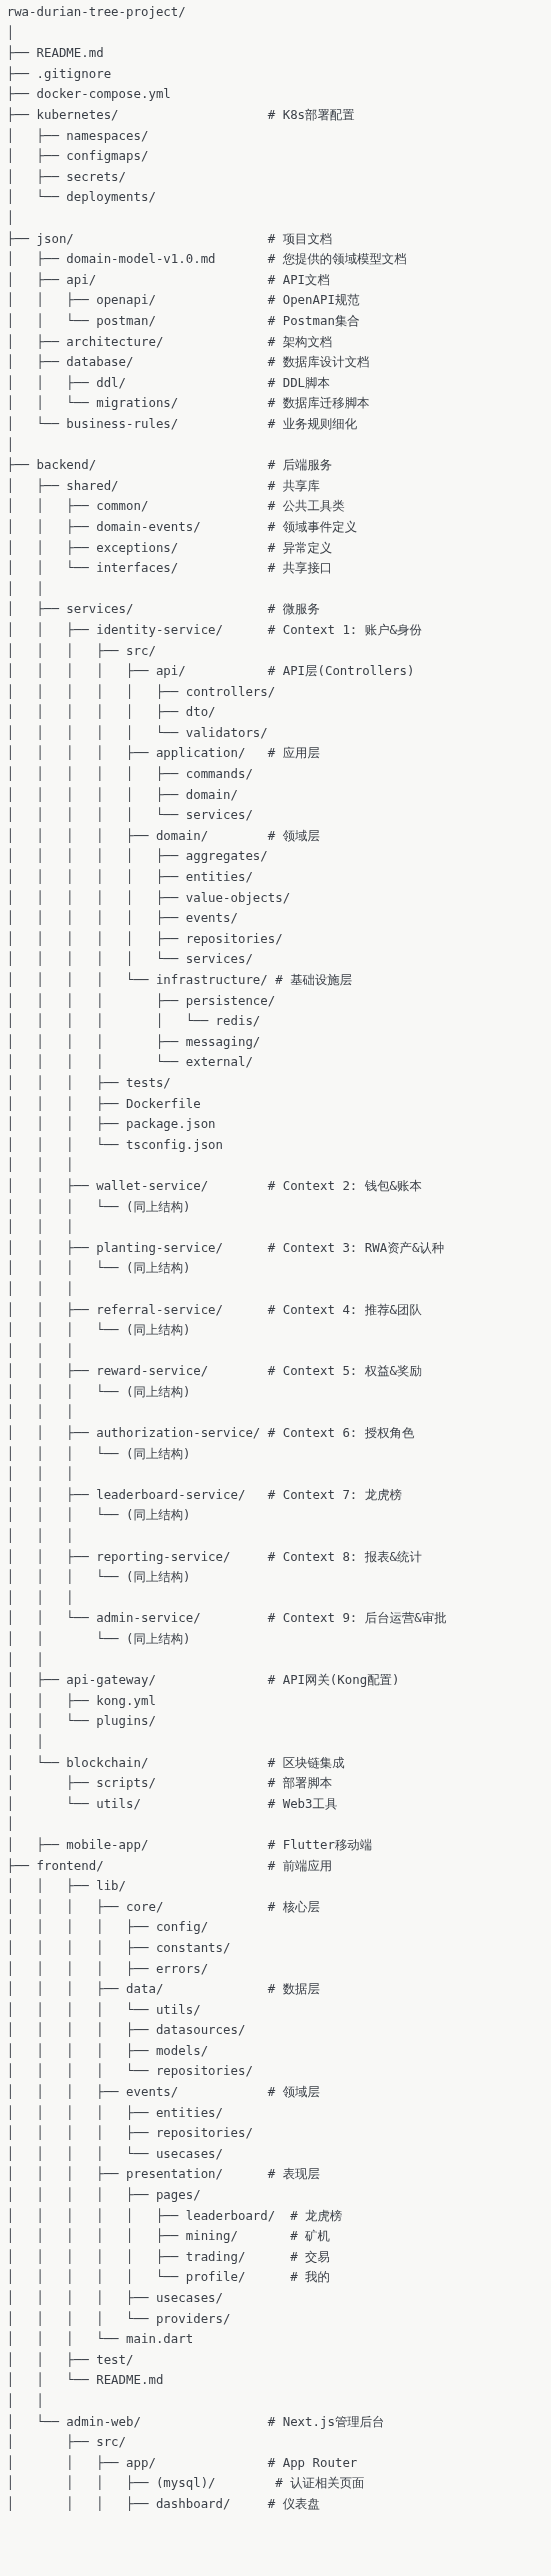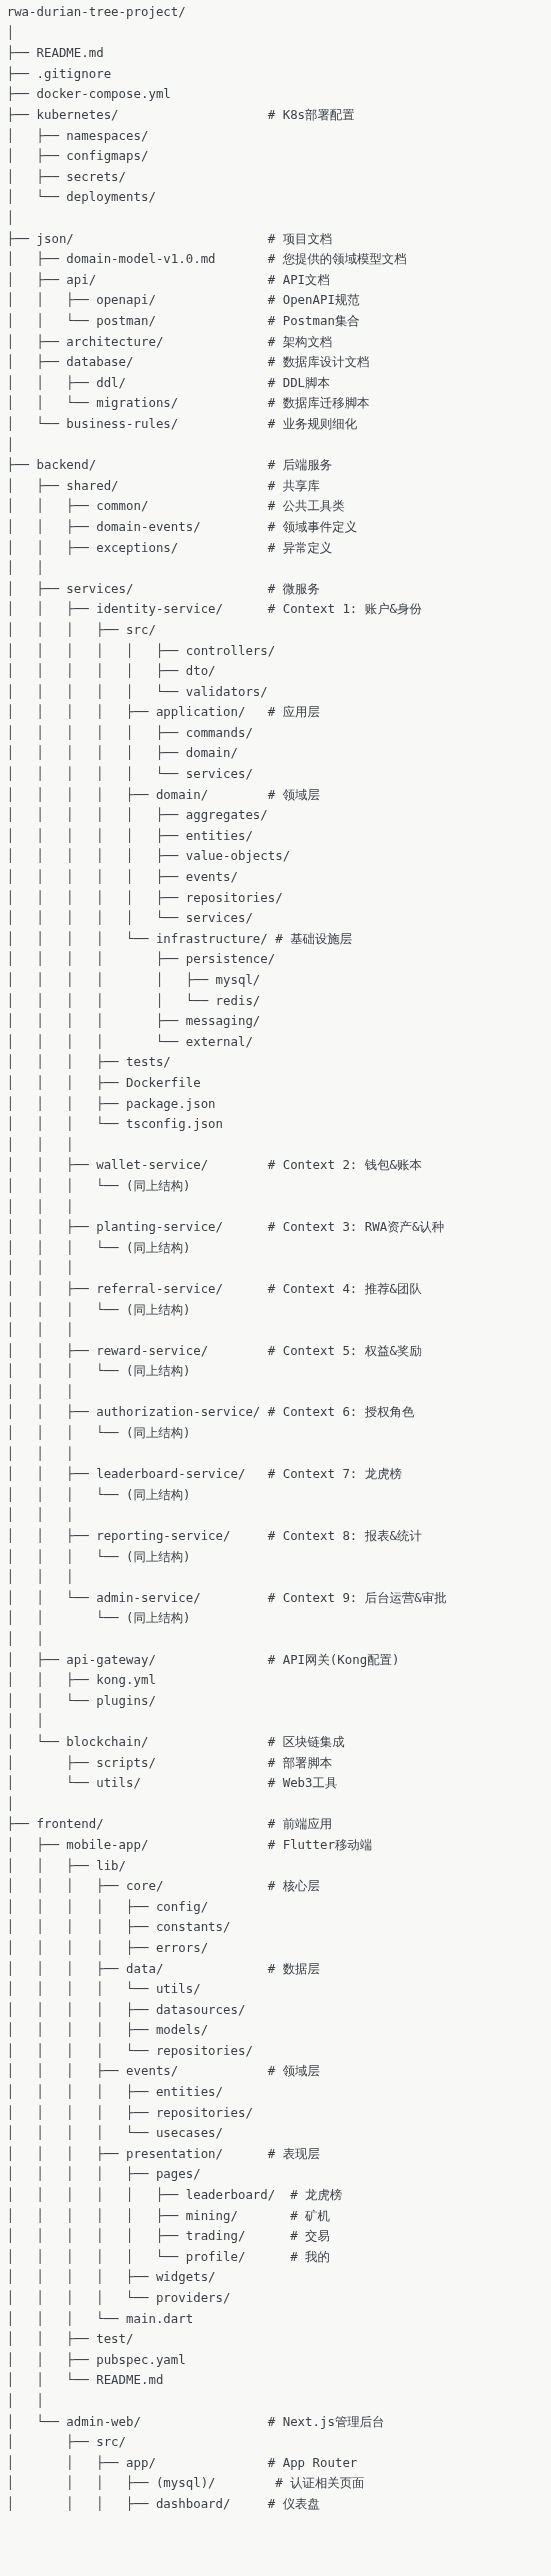--- a/index.html
+++ b/index.html
@@ -48,41 +48,42 @@
     <div class="tree-row">│   ├── database/                  # 数据库设计文档</div>
     <div class="tree-row">│   │   ├── ddl/                   # DDL脚本</div>
     <div class="tree-row">│   │   └── migrations/            # 数据库迁移脚本</div>
     <div class="tree-row">│   └── business-rules/            # 业务规则细化</div>
     <div class="tree-row">│</div>
     <div class="tree-row">├── backend/                       # 后端服务</div>
     <div class="tree-row">│   ├── shared/                    # 共享库</div>
     <div class="tree-row">│   │   ├── common/                # 公共工具类</div>
     <div class="tree-row">│   │   ├── domain-events/         # 领域事件定义</div>
     <div class="tree-row">│   │   ├── exceptions/            # 异常定义</div>
+    <div class="tree-row">│   │   └── interfaces/            # 共享接口</div>
     <div class="tree-row">│   │</div>
     <div class="tree-row">│   ├── services/                  # 微服务</div>
     <div class="tree-row">│   │   ├── identity-service/      # Context 1: 账户&amp;身份</div>
     <div class="tree-row">│   │   │   ├── src/</div>
+    <div class="tree-row">│   │   │   │   ├── api/           # API层(Controllers)</div>
     <div class="tree-row">│   │   │   │   │   ├── controllers/</div>
     <div class="tree-row">│   │   │   │   │   ├── dto/</div>
     <div class="tree-row">│   │   │   │   │   └── validators/</div>
     <div class="tree-row">│   │   │   │   ├── application/   # 应用层</div>
     <div class="tree-row">│   │   │   │   │   ├── commands/</div>
     <div class="tree-row">│   │   │   │   │   ├── domain/</div>
     <div class="tree-row">│   │   │   │   │   └── services/</div>
     <div class="tree-row">│   │   │   │   ├── domain/        # 领域层</div>
     <div class="tree-row">│   │   │   │   │   ├── aggregates/</div>
     <div class="tree-row">│   │   │   │   │   ├── entities/</div>
     <div class="tree-row">│   │   │   │   │   ├── value-objects/</div>
     <div class="tree-row">│   │   │   │   │   ├── events/</div>
     <div class="tree-row">│   │   │   │   │   ├── repositories/</div>
     <div class="tree-row">│   │   │   │   │   └── services/</div>
     <div class="tree-row">│   │   │   │   └── infrastructure/ # 基础设施层</div>
     <div class="tree-row">│   │   │   │       ├── persistence/</div>
-    <div class="tree-row">│   │   │   │       │   ├── mysql/</div>
     <div class="tree-row">│   │   │   │       │   └── redis/</div>
     <div class="tree-row">│   │   │   │       ├── messaging/</div>
     <div class="tree-row">│   │   │   │       └── external/</div>
     <div class="tree-row">│   │   │   ├── tests/</div>
     <div class="tree-row">│   │   │   ├── Dockerfile</div>
     <div class="tree-row">│   │   │   ├── package.json</div>
     <div class="tree-row">│   │   │   └── tsconfig.json</div>
     <div class="tree-row">│   │   │</div>
     <div class="tree-row">│   │   ├── wallet-service/        # Context 2: 钱包&amp;账本</div>
     <div class="tree-row">│   │   │   └── (同上结构)</div>
@@ -109,47 +110,46 @@
     <div class="tree-row">│   │       └── (同上结构)</div>
     <div class="tree-row">│   │</div>
     <div class="tree-row">│   ├── api-gateway/               # API网关(Kong配置)</div>
     <div class="tree-row">│   │   ├── kong.yml</div>
     <div class="tree-row">│   │   └── plugins/</div>
     <div class="tree-row">│   │</div>
     <div class="tree-row">│   └── blockchain/                # 区块链集成</div>
     <div class="tree-row">│       ├── scripts/               # 部署脚本</div>
     <div class="tree-row">│       └── utils/                 # Web3工具</div>
     <div class="tree-row">│</div>
+    <div class="tree-row">│   ├── mobile-app/                # Flutter移动端</div>
     <div class="tree-row">├── frontend/                      # 前端应用</div>
-    <div class="tree-row">│   ├── mobile-app/                # Flutter移动端</div>
     <div class="tree-row">│   │   ├── lib/</div>
     <div class="tree-row">│   │   │   ├── core/              # 核心层</div>
     <div class="tree-row">│   │   │   │   ├── config/</div>
     <div class="tree-row">│   │   │   │   ├── constants/</div>
     <div class="tree-row">│   │   │   │   ├── errors/</div>
     <div class="tree-row">│   │   │   ├── data/              # 数据层</div>
     <div class="tree-row">│   │   │   │   └── utils/</div>
     <div class="tree-row">│   │   │   │   ├── datasources/</div>
     <div class="tree-row">│   │   │   │   ├── models/</div>
     <div class="tree-row">│   │   │   │   └── repositories/</div>
     <div class="tree-row">│   │   │   ├── events/            # 领域层</div>
     <div class="tree-row">│   │   │   │   ├── entities/</div>
     <div class="tree-row">│   │   │   │   ├── repositories/</div>
     <div class="tree-row">│   │   │   │   └── usecases/</div>
     <div class="tree-row">│   │   │   ├── presentation/      # 表现层</div>
     <div class="tree-row">│   │   │   │   ├── pages/</div>
     <div class="tree-row">│   │   │   │   │   ├── leaderboard/  # 龙虎榜</div>
     <div class="tree-row">│   │   │   │   │   ├── mining/       # 矿机</div>
     <div class="tree-row">│   │   │   │   │   ├── trading/      # 交易</div>
     <div class="tree-row">│   │   │   │   │   └── profile/      # 我的</div>
-    <div class="tree-row">│   │   │   │   ├── widgets/</div>
+    <div class="tree-row">│   │   │   │   ├── usecases/</div>
     <div class="tree-row">│   │   │   │   └── providers/</div>
     <div class="tree-row">│   │   │   └── main.dart</div>
     <div class="tree-row">│   │   ├── test/</div>
-    <div class="tree-row">│   │   ├── pubspec.yaml</div>
     <div class="tree-row">│   │   └── README.md</div>
     <div class="tree-row">│   │</div>
     <div class="tree-row">│   └── admin-web/                 # Next.js管理后台</div>
     <div class="tree-row">│       ├── src/</div>
     <div class="tree-row">│       │   ├── app/               # App Router</div>
     <div class="tree-row">│       │   │   ├── (mysql)/        # 认证相关页面</div>
     <div class="tree-row">│       │   │   ├── dashboard/     # 仪表盘</div>
   </div>
 
 

